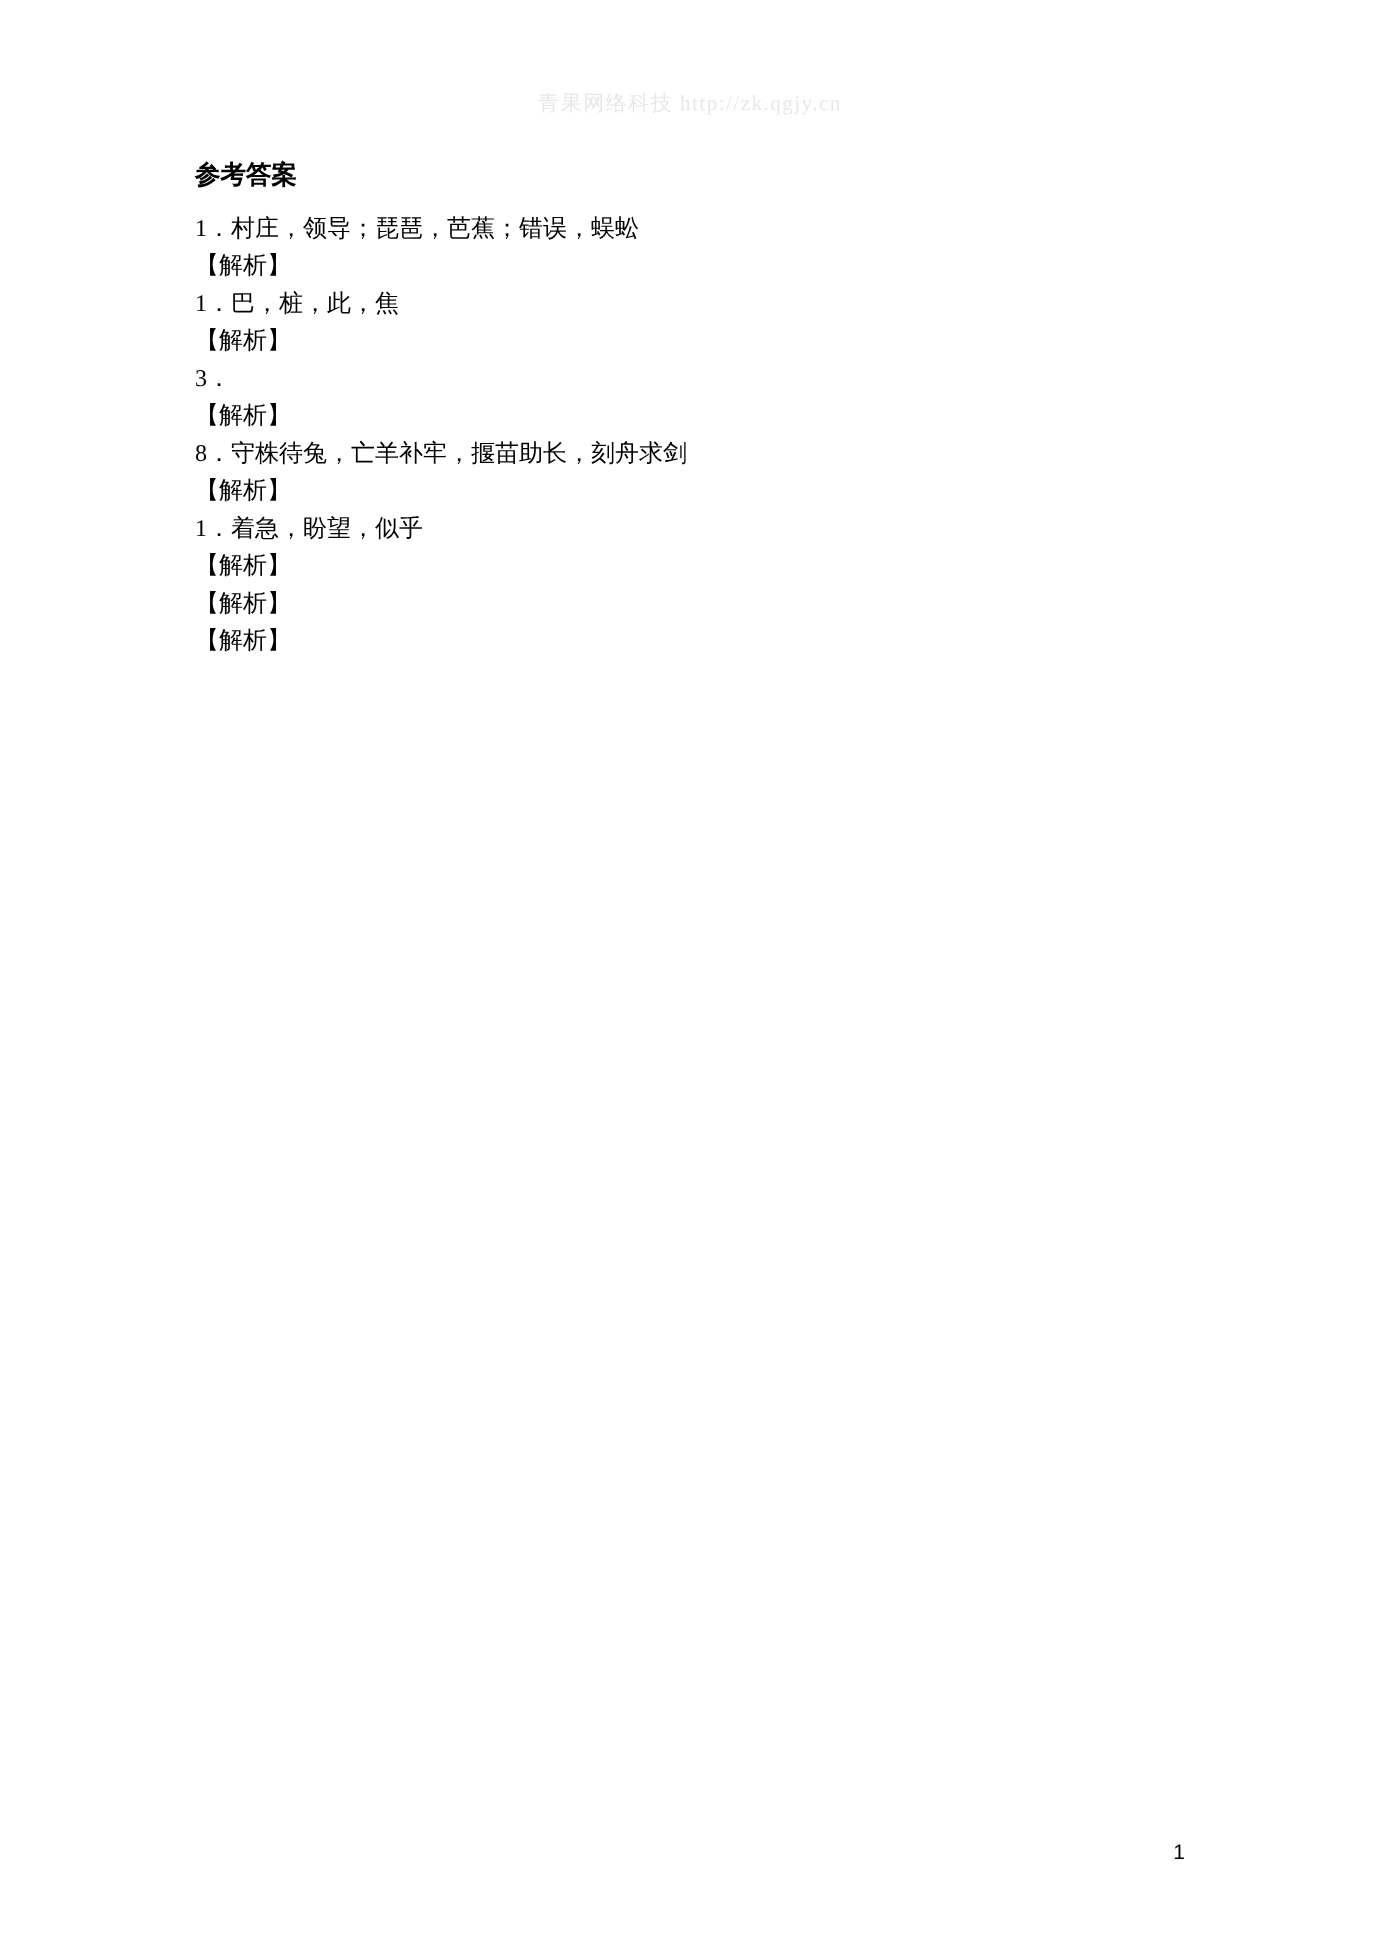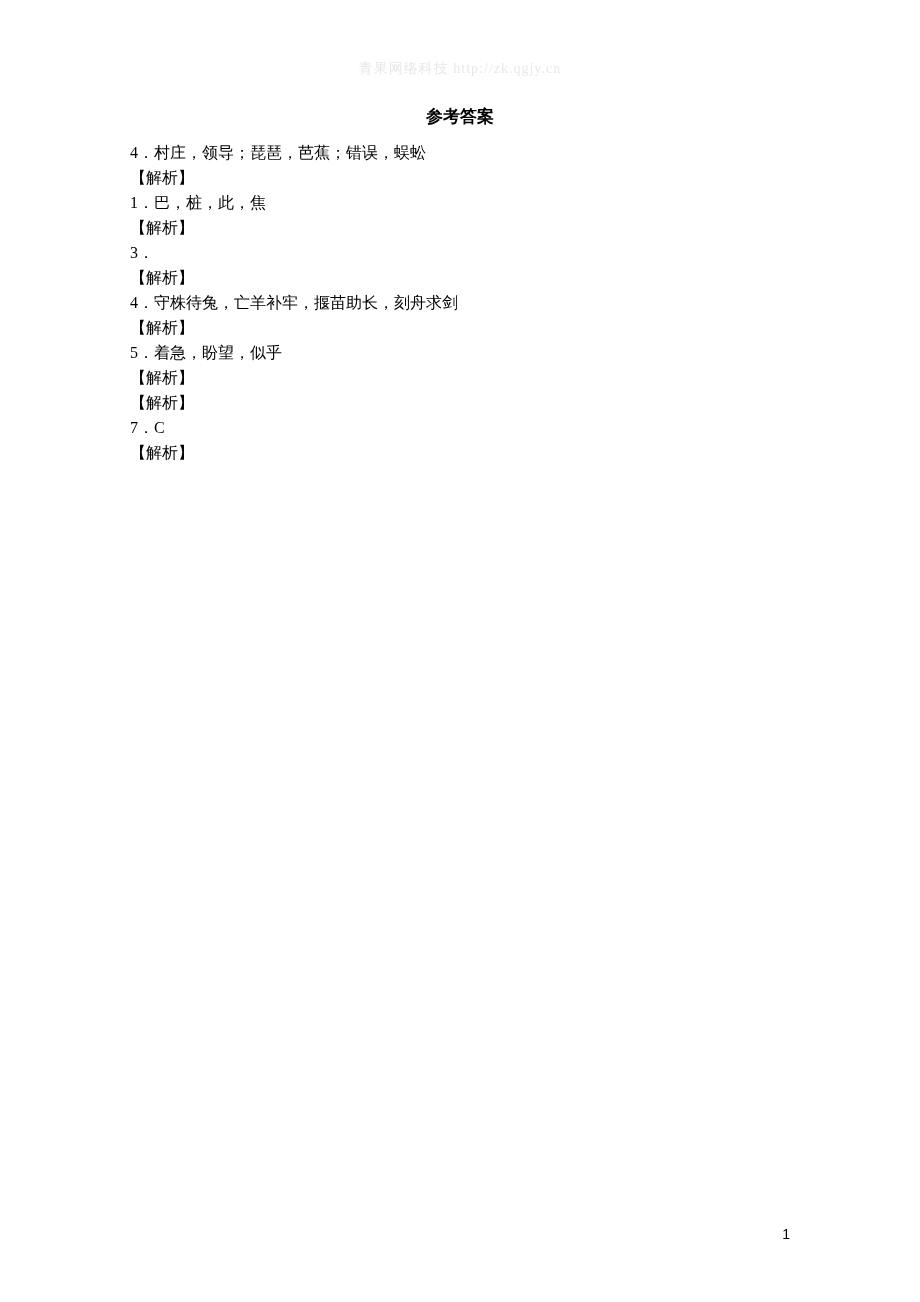--- a/index.html
+++ b/index.html
@@ -21,21 +21,21 @@
       transform: translateX(-50%);
       color: #e8e8e8;
       font-size: 14px;
       letter-spacing: 1px;
       font-family: "SimSun", "宋体", serif;
     }
     .content {
       padding: 105px 130px 0 130px;
     }
     .title {
-      text-align: center;
+      text-align: left;
       font-size: 17px;
       font-weight: bold;
       margin-bottom: 12px;
       font-family: "SimSun", "宋体", serif;
     }
     .line {
       font-size: 16px;
       line-height: 25px;
       font-family: "SimSun", "宋体", serif;
       white-space: pre-wrap;
@@ -48,28 +48,27 @@
       font-family: Arial, sans-serif;
     }
   </style>
 </head>
 <body>
 
 <div class="watermark">青果网络科技 http://zk.qgjy.cn</div>
 
 <div class="content">
   <div class="title">参考答案</div>
-  <div class="line">4．村庄，领导；琵琶，芭蕉；错误，蜈蚣</div>
+  <div class="line">1．村庄，领导；琵琶，芭蕉；错误，蜈蚣</div>
   <div class="line">【解析】</div>
   <div class="line">1．巴，桩，此，焦</div>
   <div class="line">【解析】</div>
   <div class="line">3．</div>
   <div class="line">【解析】</div>
-  <div class="line">4．守株待兔，亡羊补牢，揠苗助长，刻舟求剑</div>
+  <div class="line">8．守株待兔，亡羊补牢，揠苗助长，刻舟求剑</div>
   <div class="line">【解析】</div>
-  <div class="line">5．着急，盼望，似乎</div>
+  <div class="line">1．着急，盼望，似乎</div>
   <div class="line">【解析】</div>
   <div class="line">【解析】</div>
-  <div class="line">7．C</div>
   <div class="line">【解析】</div>
 </div>
 
 <div class="page-number">1</div>
 
 </body></html>

